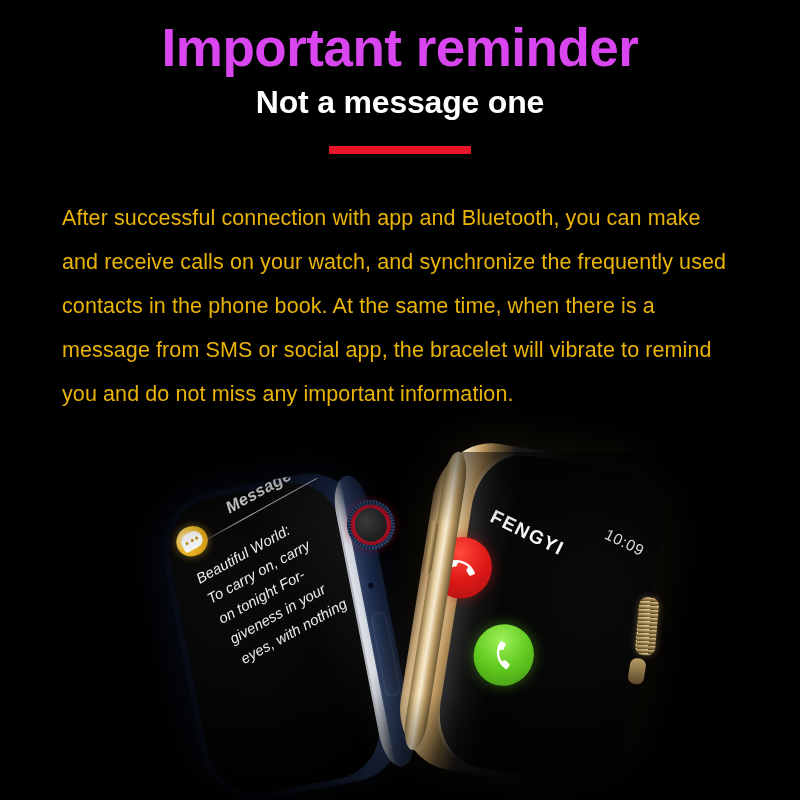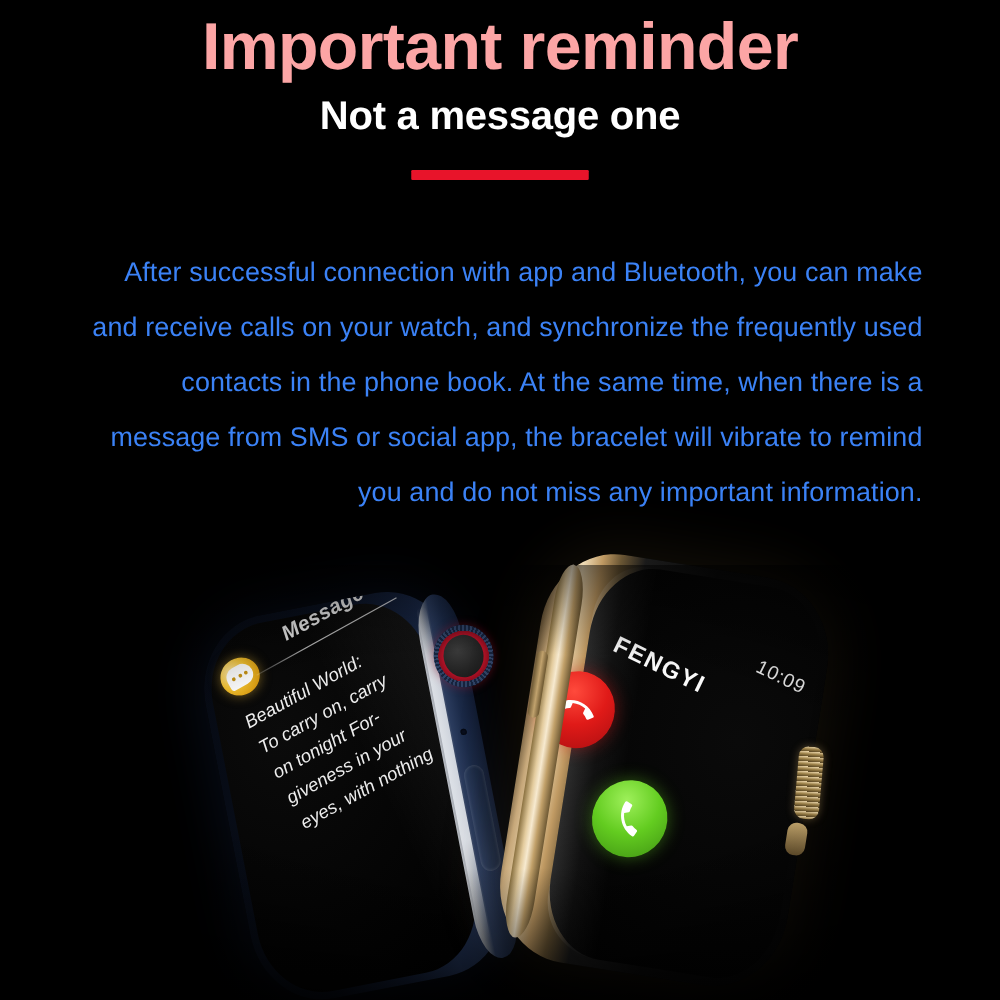--- a/index.html
+++ b/index.html
@@ -11,35 +11,35 @@
     color:#fff;
     overflow:hidden;
     position:relative;
   }
   .page{ position:relative; width:800px; height:800px; background:#000; overflow:hidden; }
 
   
   .header{ position:absolute; left:0; top:0; width:800px; text-align:center; }
   .title{
     font-size:53px; font-weight:bold; line-height:1.08;
-    letter-spacing:-0.5px; color:#fca5a5; padding-top:9px;
+    letter-spacing:-0.5px; color:#d946ef; padding-top:19px;
   }
   .subtitle{
     font-size:32px; font-weight:bold; line-height:1.1;
     color:#ffffff; padding-top:9px; letter-spacing:-0.2px;
   }
   .rule-wrap{ width:800px; display:flex; justify-content:center; padding-top:26px; }
   .rule{ width:142px; height:8px; background:#E8142A; border-radius:1px; }
 
   
   .body-copy{
     position:absolute; left:62px; top:196px; width:676px;
-    text-align:right;
+    text-align:left;
     font-size:21.5px; line-height:44px; font-weight:400;
-    color:#3b82f6; letter-spacing:0.1px;
+    color:#eab308; letter-spacing:0.1px;
   }
 
   
   .stage{ position:absolute; left:0; top:452px; width:800px; height:348px; }
 
   
   .watch-left{
     position:absolute; left:163px; top:26px;
     width:250px; height:330px;
     transform:rotate(-11deg);

